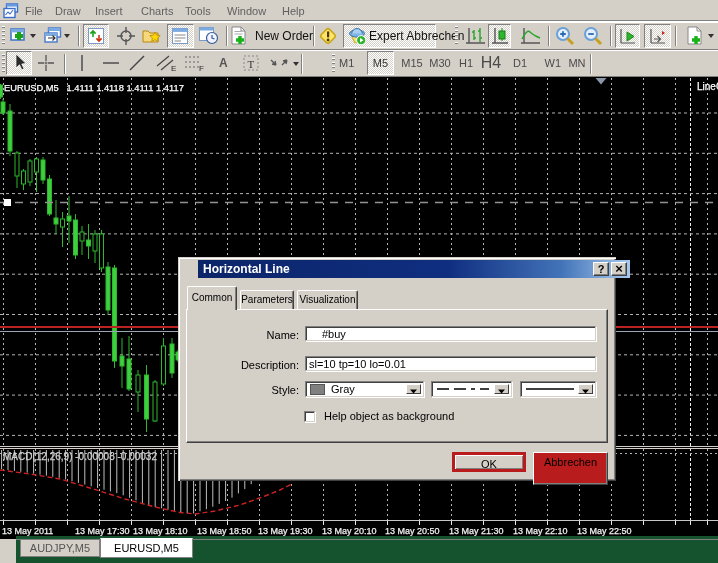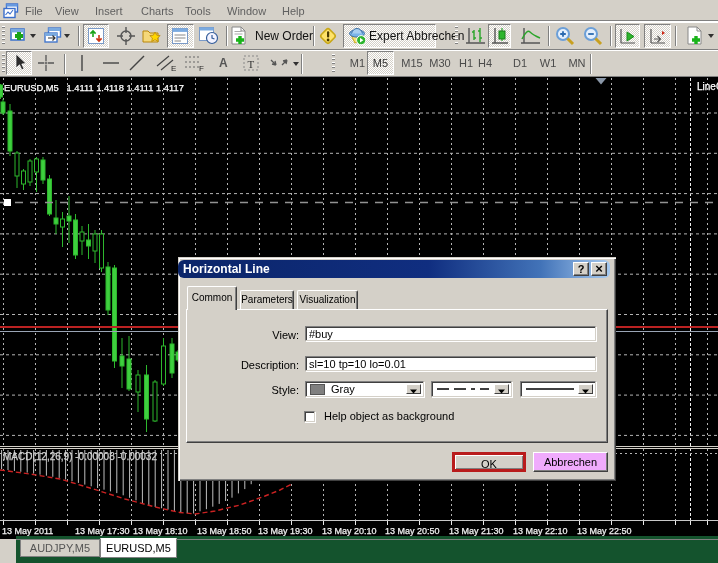--- a/index.html
+++ b/index.html
@@ -9,21 +9,21 @@
 <div style="position:relative;width:718px;height:563px">
 
   <div style="position:absolute;left:0;top:0;width:718px;height:22px;background:#d4d0c8;border-bottom:1px solid #fff;box-shadow:inset 0 -2px 0 -1px #808080">
     <svg style="position:absolute;left:3px;top:3px" width="16" height="16" viewBox="0 0 16 16">
         <rect x="3.5" y="1" width="11" height="8" fill="#fff" stroke="#3a6ecc" stroke-width="1.4"></rect>
         <rect x="3.5" y="1" width="11" height="2.6" fill="#6699e0"></rect>
         <rect x="1" y="5.5" width="11" height="9" fill="#fff" stroke="#3a6ecc" stroke-width="1.4"></rect>
         <path d="M2.5 12 l2.5 -3 l2 2 l3 -4" stroke="#3a6ecc" stroke-width="1.1" fill="none"></path>
       </svg>
       <div style="position:absolute;left:25px;top:5px;font-size:11px;color:#606060">File</div>
-      <div style="position:absolute;left:55px;top:5px;font-size:11px;color:#606060">View</div>
+      <div style="position:absolute;left:55px;top:5px;font-size:11px;color:#606060">Draw</div>
       <div style="position:absolute;left:95px;top:5px;font-size:11px;color:#606060">Insert</div>
       <div style="position:absolute;left:141px;top:5px;font-size:11px;color:#606060">Charts</div>
       <div style="position:absolute;left:185px;top:5px;font-size:11px;color:#606060">Tools</div>
       <div style="position:absolute;left:227px;top:5px;font-size:11px;color:#606060">Window</div>
       <div style="position:absolute;left:282px;top:5px;font-size:11px;color:#606060">Help</div>
   </div>
 
   <div style="position:absolute;left:0;top:22px;width:718px;height:28px;background:#d4d0c8;box-shadow:inset 0 1px 0 #fff, inset 0 -1px 0 #808080">
   </div>
   <div style="position:absolute;left:2px;top:26px;width:3px;height:20px;background:repeating-linear-gradient(to bottom,#fff 0,#fff 1px,#808080 1px,#808080 2px,#d4d0c8 2px,#d4d0c8 4px)"></div>
@@ -179,28 +179,28 @@
       <text x="5.5" y="14" font-size="11" fill="#333" font-family="Liberation Serif">T</text>
     </svg>
 <svg style="position:absolute;left:268px;top:54px" width="34" height="18" viewBox="0 0 34 18">
       <path d="M3 6 l5 5 M8 11 l-1 -4 m1 4 l-4 -1" stroke="#555" stroke-width="1.3" fill="none"></path>
       <path d="M14 11 l5 -5 M19 6 l-1 4 m1 -4 l-4 1" stroke="#555" stroke-width="1.3" fill="none"></path>
       <path d="M25 8 l6 0 l-3 4 z" fill="#303030"></path>
     </svg>
 <div style="position:absolute;left:301px;top:54px;width:1px;height:20px;background:#808080"></div>
     <div style="position:absolute;left:302px;top:54px;width:1px;height:20px;background:#fff"></div>
 <div style="position:absolute;left:332px;top:54px;width:3px;height:20px;background:repeating-linear-gradient(to bottom,#fff 0,#fff 1px,#808080 1px,#808080 2px,#d4d0c8 2px,#d4d0c8 4px)"></div>
-<div style="position:absolute;left:339px;top:51px;width:26px;height:16px;text-align:right;font-size:11px;color:#4a4a4a;line-height:24px">M1</div>
+<div style="position:absolute;left:339px;top:51px;width:26px;height:16px;text-align:left;font-size:11px;color:#4a4a4a;line-height:24px">M1</div>
 <div style="position:absolute;left:367px;top:51px;width:27px;height:24px;border-top:1px solid #808080;border-left:1px solid #808080;border-right:1px solid #fff;border-bottom:1px solid #fff;background-color:#d4d0c8;background-image:linear-gradient(45deg,#ffffff 25%,transparent 25%,transparent 75%,#ffffff 75%),linear-gradient(45deg,#ffffff 25%,transparent 25%,transparent 75%,#ffffff 75%);background-size:2px 2px;background-position:0 0,1px 1px;;text-align:center;font-size:11px;color:#333;line-height:23px">M5</div>
 <div style="position:absolute;left:397px;top:51px;width:30px;height:16px;text-align:center;font-size:11px;color:#4a4a4a;line-height:24px">M15</div>
 <div style="position:absolute;left:425px;top:51px;width:30px;height:24px;text-align:center;font-size:11px;color:#4a4a4a;line-height:24px">M30</div>
 <div style="position:absolute;left:453px;top:51px;width:26px;height:40px;text-align:center;font-size:11px;color:#4a4a4a;line-height:24px">H1</div>
-<div style="position:absolute;left:478px;top:51px;width:26px;height:24px;font-size:11px;color:#4a4a4a;line-height:24px">H4</div>
+<div style="position:absolute;left:478px;top:51px;width:26px;height:24px;text-align:center;font-size:16px;color:#4a4a4a;line-height:24px">H4</div>
 <div style="position:absolute;left:507px;top:51px;width:26px;height:24px;text-align:center;font-size:11px;color:#4a4a4a;line-height:24px">D1</div>
-<div style="position:absolute;left:535px;top:51px;width:26px;height:24px;text-align:center;font-size:11px;color:#4a4a4a;line-height:24px">W1</div>
+<div style="position:absolute;left:535px;top:51px;width:26px;height:24px;text-align:right;font-size:11px;color:#4a4a4a;line-height:24px">W1</div>
 <div style="position:absolute;left:564px;top:51px;width:26px;height:24px;text-align:center;font-size:11px;color:#4a4a4a;line-height:24px">MN</div>
 <div style="position:absolute;left:590px;top:54px;width:1px;height:20px;background:#808080"></div>
     <div style="position:absolute;left:591px;top:54px;width:1px;height:20px;background:#fff"></div>
 
   <svg width="718" height="462" viewBox="0 77 718 462" style="position:absolute;left:0;top:77px;display:block">
 <rect x="0" y="77" width="718" height="462" fill="#000"></rect>
 <line x1="3.5" y1="78" x2="3.5" y2="446" stroke="#b4b4b4" stroke-width="1" stroke-dasharray="2,3"></line>
 <line x1="3.5" y1="449" x2="3.5" y2="520" stroke="#b4b4b4" stroke-width="1" stroke-dasharray="2,3"></line>
 <line x1="35.5" y1="78" x2="35.5" y2="446" stroke="#b4b4b4" stroke-width="1" stroke-dasharray="2,3"></line>
 <line x1="35.5" y1="449" x2="35.5" y2="520" stroke="#b4b4b4" stroke-width="1" stroke-dasharray="2,3"></line>
@@ -401,38 +401,38 @@
 <text x="513" y="534" font-family="Liberation Sans, sans-serif" font-size="9" fill="#f2f2f2" stroke="#f2f2f2" stroke-width="0.25">13 May 22:10</text>
 <text x="577" y="534" font-family="Liberation Sans, sans-serif" font-size="9" fill="#f2f2f2" stroke="#f2f2f2" stroke-width="0.25">13 May 22:50</text>
 <text x="4" y="91" font-family="Liberation Sans, sans-serif" font-size="9.3" fill="#ffffff" stroke="#ffffff" stroke-width="0.25">EURUSD,M5&nbsp;&nbsp;&nbsp;1.4111 1.4118 1.4111 1.4117</text>
 <text x="697" y="90" font-family="Liberation Sans, sans-serif" font-size="10" fill="#ffffff" stroke="#ffffff" stroke-width="0.25">LineCo</text>
 <text x="3" y="460" font-family="Liberation Sans, sans-serif" font-size="10" fill="#d0d0d0" stroke="#d0d0d0" stroke-width="0.25">MACD(12,26,9) -0.00008 -0.00032</text>
 </svg>
 
 <div style="position:absolute;left:16px;top:536px;width:718px;height:27px;background:#14532d">
   <div style="position:absolute;left:0;top:3px;width:718px;height:1px;background:#808080"></div>
   <div style="position:absolute;left:4px;top:4px;width:80px;height:17px;background:#d4d0c8;border-left:1px solid #808080;border-right:1px solid #808080;border-bottom:1px solid #808080;font-size:11px;color:#555;text-align:center;line-height:16px">AUDJPY,M5</div>
-  <div style="position:absolute;left:84px;top:2px;width:77px;height:20px;background:#fff;border:1px solid #808080;border-top:1px solid #fff;font-size:11px;color:#000;text-align:center;line-height:18px">EURUSD,M5</div>
+  <div style="position:absolute;left:84px;top:2px;width:93px;height:20px;background:#fff;border:1px solid #808080;border-top:1px solid #fff;font-size:11px;color:#000;text-align:center;line-height:18px">EURUSD,M5</div>
 </div>
 
 <div style="position:absolute;left:178px;top:257px;width:438px;height:224px;background:#d4d0c8;
      box-shadow:inset 1px 1px 0 #d4d0c8, inset 2px 2px 0 #fff, inset -1px -1px 0 #404040, inset -2px -2px 0 #808080">
-  <div style="position:absolute;left:0;top:3px;width:432px;height:18px;background:linear-gradient(to right,#0b2569 0%,#102e80 58%,#4273b8 84%,#a6caf0 100%);border-radius:6px;">
+  <div style="position:absolute;left:20px;top:3px;width:432px;height:18px;background:linear-gradient(to right,#0b2569 0%,#102e80 58%,#4273b8 84%,#a6caf0 100%);">
     <div style="position:absolute;left:5px;top:2px;font-size:12px;font-weight:bold;color:#fff">Horizontal Line</div>
     <div style="position:absolute;right:21px;top:2px;width:16px;height:14px;background:#d4d0c8;border-top:1px solid #fff;border-left:1px solid #fff;border-right:1px solid #404040;border-bottom:1px solid #404040;box-shadow:inset -1px -1px 0 #808080;;text-align:center;font-size:11px;font-weight:bold;color:#000;line-height:13px">?</div>
     <div style="position:absolute;right:3px;top:2px;width:16px;height:14px;background:#d4d0c8;border-top:1px solid #fff;border-left:1px solid #fff;border-right:1px solid #404040;border-bottom:1px solid #404040;box-shadow:inset -1px -1px 0 #808080;;text-align:center;font-size:13px;font-weight:bold;color:#000;line-height:12px">×</div>
   </div>
 
   <div style="position:absolute;left:9px;top:29px;width:50px;height:24px;background:#d4d0c8;border-top:1px solid #fff;border-left:1px solid #fff;border-right:1px solid #404040;border-top-right-radius:2px;border-top-left-radius:2px;box-shadow:inset -1px 0 0 #808080;text-align:center;font-size:10px;color:#000;line-height:22px;z-index:3">Common</div>
   <div style="position:absolute;left:62px;top:33px;width:54px;height:19px;background:#d4d0c8;border-top:1px solid #fff;border-left:1px solid #fff;border-right:1px solid #404040;border-top-right-radius:2px;border-top-left-radius:2px;box-shadow:inset -1px 0 0 #808080;text-align:center;font-size:10px;color:#000;line-height:18px;z-index:1">Parameters</div>
   <div style="position:absolute;left:119px;top:33px;width:61px;height:19px;background:#d4d0c8;border-top:1px solid #fff;border-left:1px solid #fff;border-right:1px solid #404040;border-top-right-radius:2px;border-top-left-radius:2px;box-shadow:inset -1px 0 0 #808080;text-align:center;font-size:10px;color:#000;line-height:18px;z-index:1">Visualization</div>
 
   <div style="position:absolute;left:8px;top:52px;width:422px;height:134px;background:#d4d0c8;border-top:1px solid #fff;border-left:1px solid #fff;border-right:1px solid #404040;border-bottom:1px solid #404040;box-shadow:inset -1px -1px 0 #808080;z-index:2">
-    <div style="position:absolute;left:0;top:19px;width:112px;text-align:right;font-size:11px;color:#000">View:</div>
-    <div style="position:absolute;left:118px;top:16px;width:291px;height:15px;border-top:1px solid #808080;border-left:1px solid #808080;border-right:1px solid #d4d0c8;border-bottom:1px solid #d4d0c8;box-shadow:inset 1px 1px 0 #404040, 1px 1px 0 #fff;background:#fff;font-size:11px;color:#000;padding:1px 0 0 3px">#buy</div>
+    <div style="position:absolute;left:0;top:19px;width:112px;text-align:right;font-size:11px;color:#000">Name:</div>
+    <div style="position:absolute;left:118px;top:16px;width:291px;height:15px;border-top:1px solid #808080;border-left:1px solid #808080;border-right:1px solid #d4d0c8;border-bottom:1px solid #d4d0c8;box-shadow:inset 1px 1px 0 #404040, 1px 1px 0 #fff;background:#fff;font-size:11px;color:#000;padding:1px 0 0 16px">#buy</div>
     <div style="position:absolute;left:0;top:49px;width:112px;text-align:right;font-size:11px;color:#000">Description:</div>
     <div style="position:absolute;left:118px;top:46px;width:291px;height:15px;border-top:1px solid #808080;border-left:1px solid #808080;border-right:1px solid #d4d0c8;border-bottom:1px solid #d4d0c8;box-shadow:inset 1px 1px 0 #404040, 1px 1px 0 #fff;background:#fff;font-size:11px;color:#000;padding:1px 0 0 3px">sl=10 tp=10 lo=0.01</div>
     <div style="position:absolute;left:0;top:74px;width:112px;text-align:right;font-size:11px;color:#000">Style:</div>
 
     <div style="position:absolute;left:118px;top:71px;width:119px;height:16px;border-top:1px solid #808080;border-left:1px solid #808080;border-right:1px solid #d4d0c8;border-bottom:1px solid #d4d0c8;box-shadow:inset 1px 1px 0 #404040, 1px 1px 0 #fff;background:#fff;">
       <div style="position:absolute;left:4px;top:2px;width:15px;height:11px;background:#808080;border:1px solid #555"></div>
       <div style="position:absolute;left:25px;top:1px;font-size:11px;color:#000">Gray</div>
       <div style="position:absolute;right:2px;top:2px;bottom:2px;width:15px;background:#d4d0c8;border-top:1px solid #fff;border-left:1px solid #fff;border-right:1px solid #404040;border-bottom:1px solid #404040;">
             <svg width="13" height="12" viewBox="0 0 13 12" style="display:block">
               <path d="M3 4.5 h7 l-3.5 4 z" fill="#000"></path>
@@ -459,14 +459,14 @@
             <svg width="13" height="12" viewBox="0 0 13 12" style="display:block">
               <path d="M3 4.5 h7 l-3.5 4 z" fill="#000"></path>
             </svg>
           </div>
     </div>
     <div style="position:absolute;left:117px;top:101px;width:11px;height:11px;border-top:1px solid #808080;border-left:1px solid #808080;border-right:1px solid #d4d0c8;border-bottom:1px solid #d4d0c8;box-shadow:inset 1px 1px 0 #404040, 1px 1px 0 #fff;background:#fff;"></div>
     <div style="position:absolute;left:137px;top:100px;font-size:11px;color:#000">Help object as background</div>
   </div>
 
   <div style="position:absolute;left:274px;top:195px;width:74px;height:20px;background:#d4d0c8;border:3px solid #b91c1c;box-shadow:inset 1px 1px 0 #fff, inset -1px -1px 0 #808080;text-align:center;font-size:11px;color:#000;line-height:19px">OK</div>
-  <div style="position:absolute;left:355px;top:195px;width:75px;height:20px;background:#f0abfc;border-top:1px solid #fff;border-left:1px solid #fff;border-right:1px solid #404040;border-bottom:1px solid #404040;box-shadow:inset -1px -1px 0 #808080;text-align:center;font-size:11px;color:#000;line-height:19px">Abbrechen</div>
+  <div style="position:absolute;left:355px;top:195px;width:75px;height:33px;background:#b91c1c;border-top:1px solid #fff;border-left:1px solid #fff;border-right:1px solid #404040;border-bottom:1px solid #404040;box-shadow:inset -1px -1px 0 #808080;text-align:center;font-size:11px;color:#000;line-height:19px">Abbrechen</div>
 </div>
 </div>
 </body></html>

